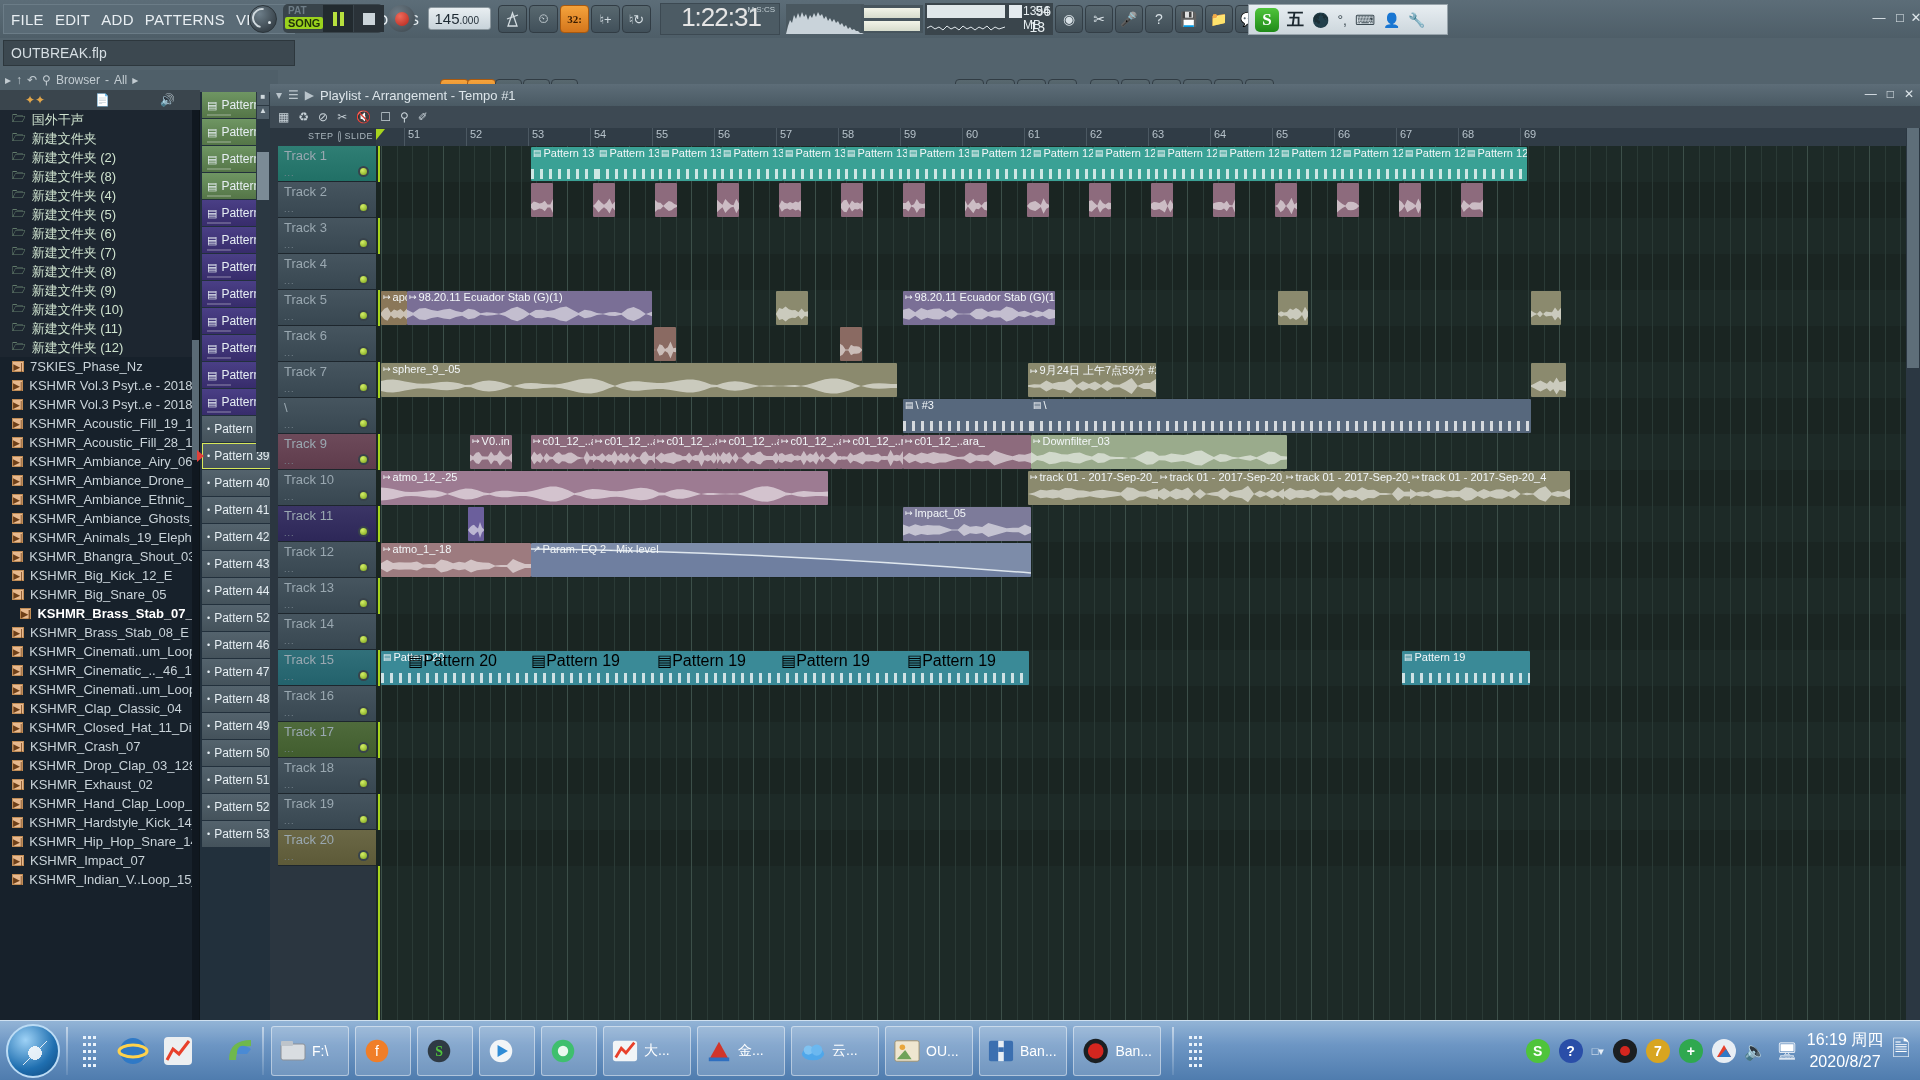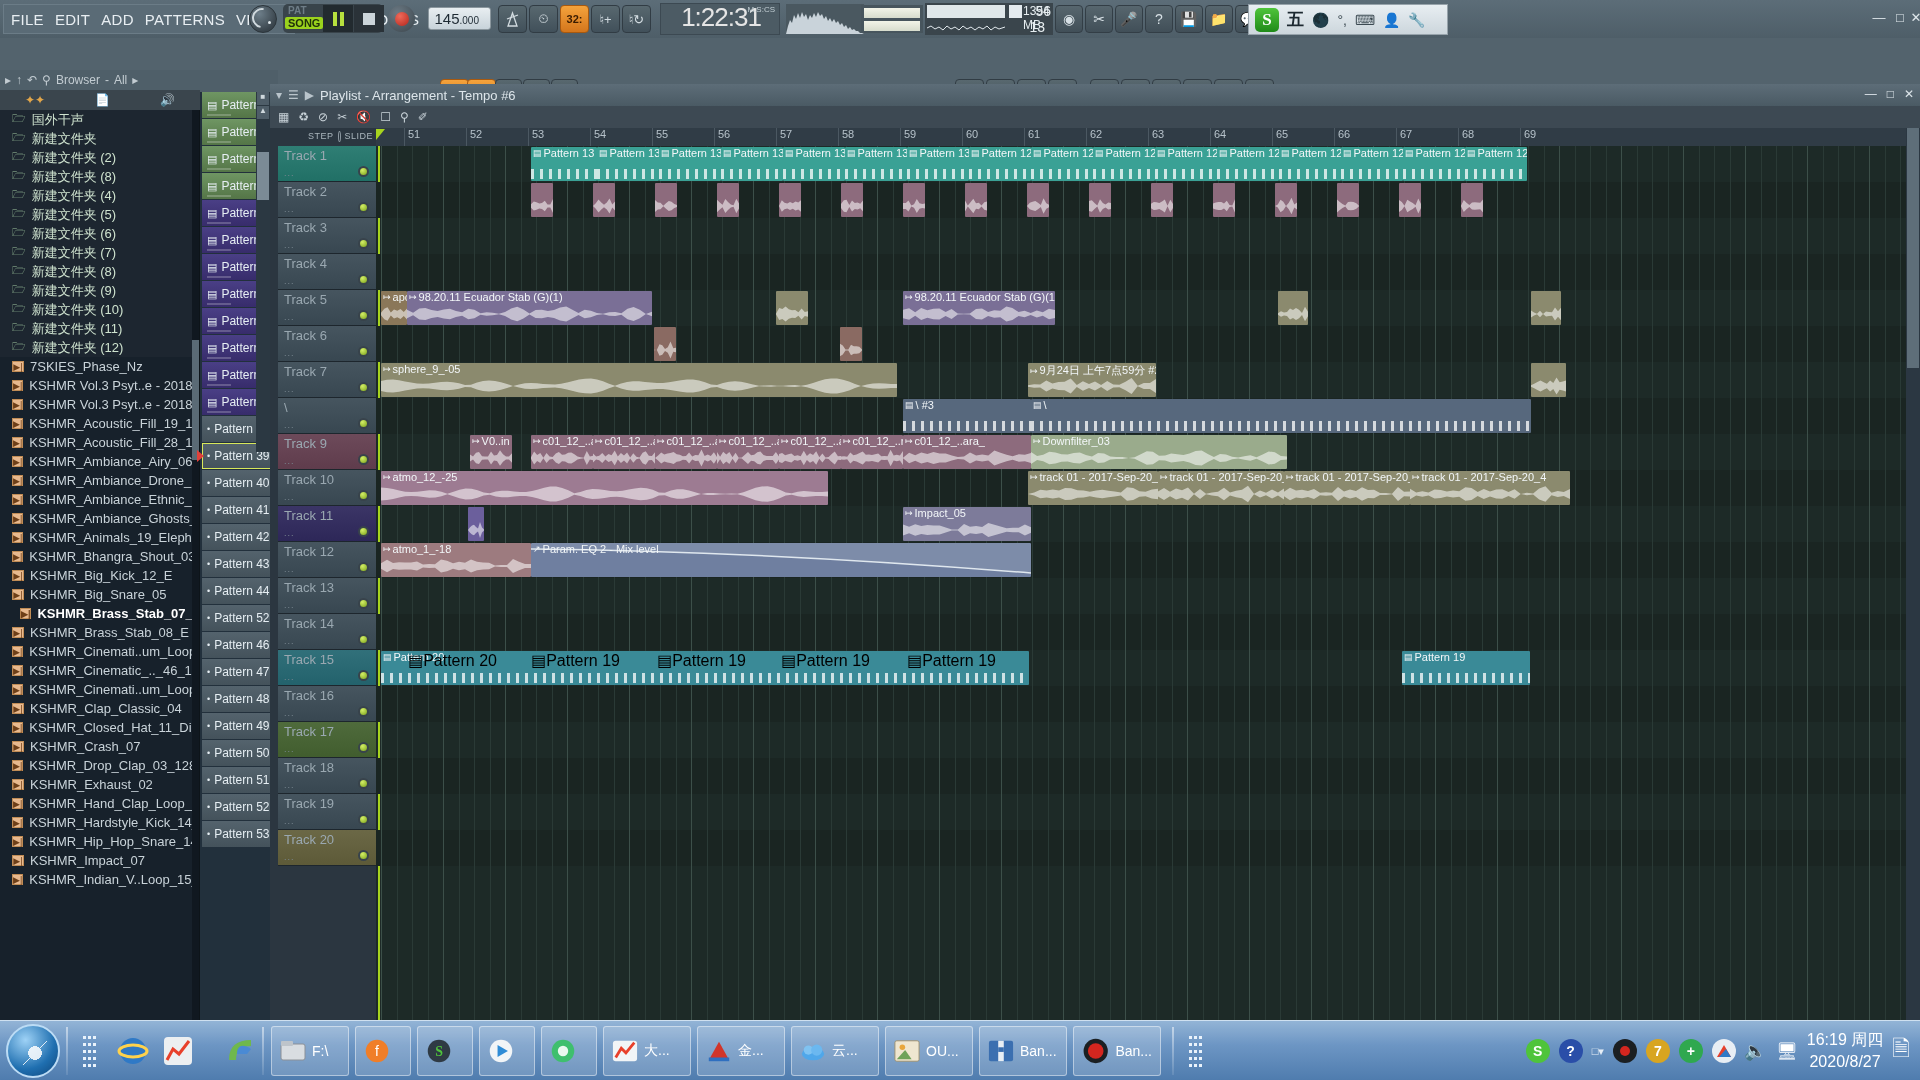--- a/index.html
+++ b/index.html
@@ -62,21 +62,21 @@
     background:linear-gradient(#e8eef1,#c8d3da); border:1px solid #8b979e;
     border-radius:3px; color:#1e2a33; font-size:15px; text-align:right;
     padding:2px 11px 0 0; }
   .tempo-box .dec { font-size:10px; }
 
   .sqbtn { position:absolute; top:5px; width:29px; height:28px; border-radius:4px;
     background:linear-gradient(#58686f,#41505a); border:1px solid #313c44;
     display:flex; align-items:center; justify-content:center;
     color:#d3dce1; font-size:13px; }
   .sqbtn.on { background:linear-gradient(#f5a33c,#d4761c); border-color:#a8590f;
-    color:#3a1c00; font-weight:bold; font-size:11px; }
+    color:#3a1c00; font-weight:bold; font-size:11px;font-family:Liberation Serif, serif; }
 
   .timedisp { position:absolute; left:592px; top:3px; width:120px; height:32px;
     background:#4c5b64; border:1px solid #3c4952; }
   .timedisp .t { position:absolute; left:8px; top:-2px; width:104px; text-align:center;
     color:#e5e5e5; font-size:26px; font-family:"Liberation Sans", sans-serif;
     letter-spacing:-1px; }
   .timedisp .u { position:absolute; right:4px; top:1px; color:#c4d0d6; font-size:8px; }
 
   .spectrum { position:absolute; left:690px; top:4px; width:78px; height:30px;
     background:#4a5860; overflow:hidden; }
@@ -378,20 +378,30 @@
         <span class="ic">⌨</span>
         <span class="ic">👤</span>
         <span class="ic">🔧</span>
       </div>
 
       <div class="wbtn" style="left:1869px;">—</div>
       <div class="wbtn" style="left:1890px;">□</div>
       <div class="wbtn" style="left:1906px;">✕</div>
     </div>
 
+    <div class="titlerow">
+      <div class="filename-box">OUTBREAK.flp</div>
+      <div class="knob" style="left:249px; top:41px; width:26px; height:26px;">
+        <div class="tick" style="left:12px; top:5px;"></div>
+      </div>
+      <div style="position:absolute; left:285px; top:58px; width:165px; height:5px; background:#3b464e;">
+        <div style="position:absolute; left:0; top:0; width:60px; height:5px; background:#9ad21d;"></div>
+        <div style="position:absolute; left:56px; top:-7px; width:8px; height:19px; background:#d9e1e6; border:1px solid #7e8a91;"></div>
+      </div>
+    </div>
 
     <div class="toolbar2">
       <div class="sqbtn on" style="left:440px; top:41px; width:29px; height:26px;">
         <svg width="16" height="14" viewBox="0 0 16 14">
             <rect x="0" y="0" width="9" height="14" fill="#f8c46a" stroke="#7a3c05"></rect>
             <rect x="10" y="0" width="6" height="14" fill="#fbe0ae" stroke="#7a3c05"></rect>
           </svg>
       </div>
       <div class="sqbtn on" style="left:467px; top:41px; width:29px; height:26px;">
         <span style="color:#6b2c00; font-size:16px;">➜</span>
@@ -746,21 +756,21 @@
       <div class="pbtn" style="top:0px;">■</div>
       <div class="pbtn" style="top:14px;">▲</div>
       <div class="ph"></div>
     </div>
 
     <div class="playlist">
       <div class="pl-title">
         <span class="ic">▾</span>
         <span class="ic">☰</span>
         <span class="ic">▶</span>
-        <span>Playlist - Arrangement - Tempo #6</span>
+        <span>Playlist - Arrangement - Tempo #1</span>
         <span class="pl-ctrl">
           <span>—</span>
           <span>□</span>
           <span>✕</span>
         </span>
       </div>
       <div class="pl-tools">
         <span>▦</span>
         <span>♻</span>
         <span>⊘</span>

